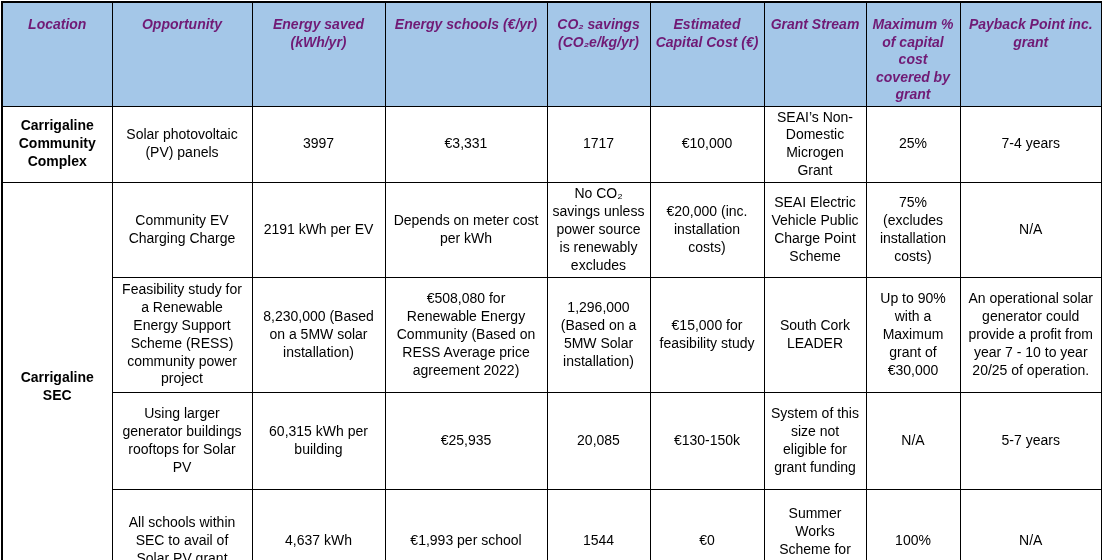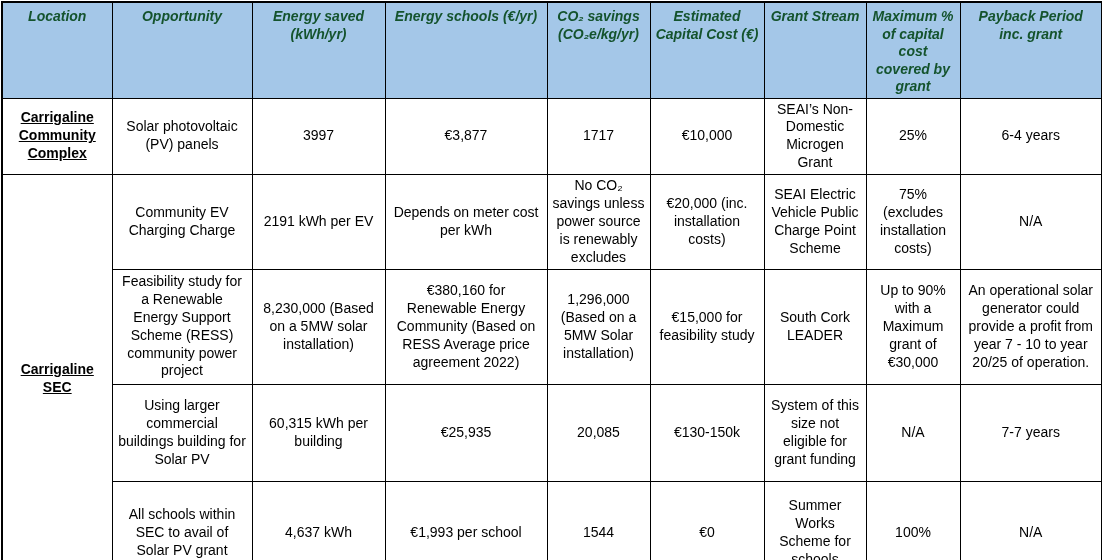--- a/index.html
+++ b/index.html
@@ -33,34 +33,33 @@
   table.energy-table {
     border: 2px solid #000000;
     border-bottom-width: 3px;
   }
   table.energy-table th {
     background: #A4C7E8;
     font-weight: bold;
     font-style: italic;
     font-size: 14px;
     line-height: 1.25;
-    color: #14532d;
+    color: #701a75;
     vertical-align: top;
-    padding-top: 5px;
+    padding-top: 13px;
   }
   table.energy-table td {
     font-size: 14px;
     line-height: 1.28;
     color: #000000;
     vertical-align: middle;
     background: #ffffff;
   }
   td.location-cell {
     font-weight: bold;
-    text-decoration: underline;
   }
 </style>
 </head>
 <body>
 
 <div class="page">
   <table class="energy-table">
     <colgroup>
       <col style="width:110px">
       <col style="width:140px">
@@ -75,65 +74,65 @@
     <thead>
       <tr style="height:72px">
         <th>Location</th>
         <th>Opportunity</th>
         <th>Energy saved (kWh/yr)</th>
         <th>Energy schools (€/yr)</th>
         <th>CO₂ savings (CO₂e/kg/yr)</th>
         <th>Estimated Capital Cost (€)</th>
         <th>Grant Stream</th>
         <th>Maximum % of capital cost covered by grant</th>
-        <th>Payback Period inc. grant</th>
+        <th>Payback Point inc. grant</th>
       </tr>
     </thead>
     <tbody>
       <tr style="height:72px">
         <td class="location-cell">Carrigaline Community Complex</td>
         <td>Solar photovoltaic (PV) panels</td>
         <td>3997</td>
-        <td>€3,877</td>
+        <td>€3,331</td>
         <td>1717</td>
         <td>€10,000</td>
         <td>SEAI’s Non-Domestic Microgen Grant</td>
         <td>25%</td>
-        <td>6-4 years</td>
+        <td>7-4 years</td>
       </tr>
       <tr style="height:91px">
         <td class="location-cell" rowspan="4">Carrigaline SEC</td>
         <td>Community EV Charging Charge</td>
         <td>2191 kWh per EV</td>
         <td>Depends on meter cost per kWh</td>
         <td>No CO₂ savings unless power source is renewably excludes</td>
         <td>€20,000 (inc. installation costs)</td>
         <td>SEAI Electric Vehicle Public Charge Point Scheme</td>
         <td>75% (excludes installation costs)</td>
         <td>N/A</td>
       </tr>
       <tr style="height:115px">
         <td>Feasibility study for a Renewable Energy Support Scheme (RESS) community power project</td>
         <td>8,230,000 (Based on a 5MW solar installation)</td>
-        <td>€380,160 for Renewable Energy Community (Based on RESS Average price agreement 2022)</td>
+        <td>€508,080 for Renewable Energy Community (Based on RESS Average price agreement 2022)</td>
         <td>1,296,000 (Based on a 5MW Solar installation)</td>
         <td>€15,000 for feasibility study</td>
         <td>South Cork LEADER</td>
         <td>Up to 90% with a Maximum grant of €30,000</td>
         <td>An operational solar generator could provide a profit from year 7 - 10 to year 20/25 of operation.</td>
       </tr>
       <tr style="height:97px">
-        <td>Using larger commercial buildings building for Solar PV</td>
+        <td>Using larger generator buildings rooftops for Solar PV</td>
         <td>60,315 kWh per building</td>
         <td>€25,935</td>
         <td>20,085</td>
         <td>€130-150k</td>
         <td>System of this size not eligible for grant funding</td>
         <td>N/A</td>
-        <td>7-7 years</td>
+        <td>5-7 years</td>
       </tr>
       <tr style="height:104px">
         <td>All schools within SEC to avail of Solar PV grant</td>
         <td>4,637 kWh</td>
         <td>€1,993 per school</td>
         <td>1544</td>
         <td>€0</td>
         <td>Summer Works Scheme for schools</td>
         <td>100%</td>
         <td>N/A</td>

